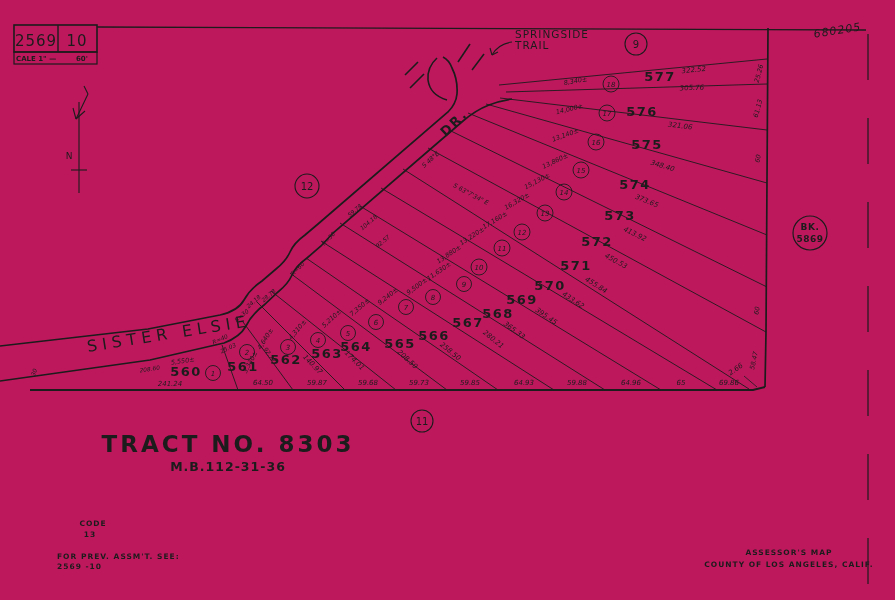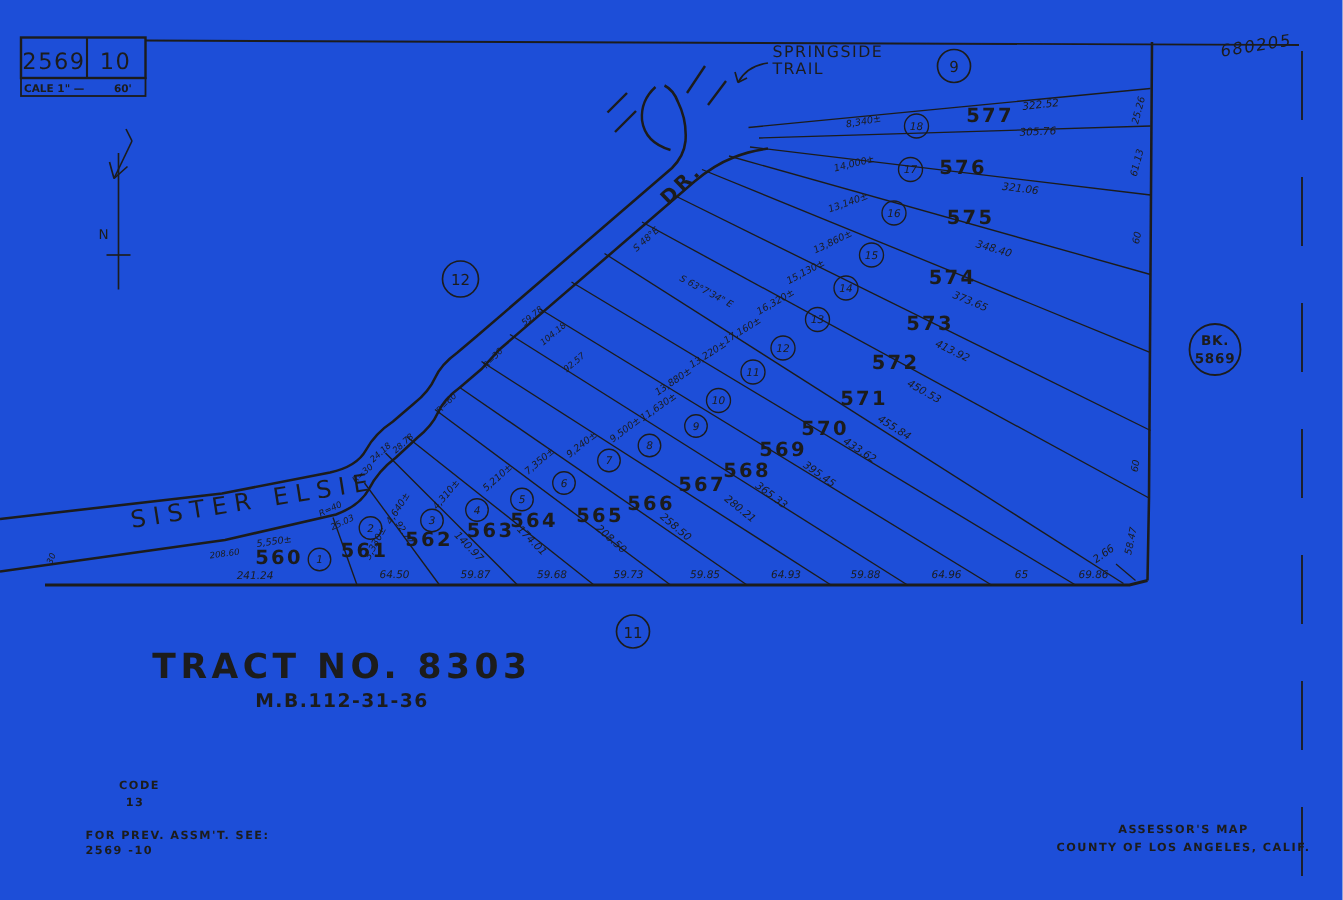--- a/index.html
+++ b/index.html
@@ -1,16 +1,16 @@
 <!DOCTYPE html>
 <html><head>
 <meta charset="utf-8">
 <style>
   html,body{margin:0;padding:0;background:#e8e8e4;}
-  #page{width:895px;height:600px;background:#1d4ed8;position:relative;overflow:hidden;
+  #page{width:895px;height:600px;background:#be185d;position:relative;overflow:hidden;
         font-family:"DejaVu Sans", sans-serif;}
   svg text{fill:#1c1c1c;}
   .ink{stroke:#1c1c1c;fill:none;}
   .lotnum{font-size:13px;font-weight:bold;letter-spacing:1.5px;text-anchor:middle;}
   .area{font-size:6.4px;font-style:italic;text-anchor:middle;}
   .plat{font-size:7px;font-style:italic;text-anchor:middle;}
   .dim{font-size:7px;font-style:italic;text-anchor:middle;}
   .tick{font-size:7px;font-style:italic;text-anchor:middle;}
   .rtick{font-size:6.5px;font-style:italic;text-anchor:middle;}
   .road{font-size:5.8px;font-style:italic;text-anchor:middle;}

